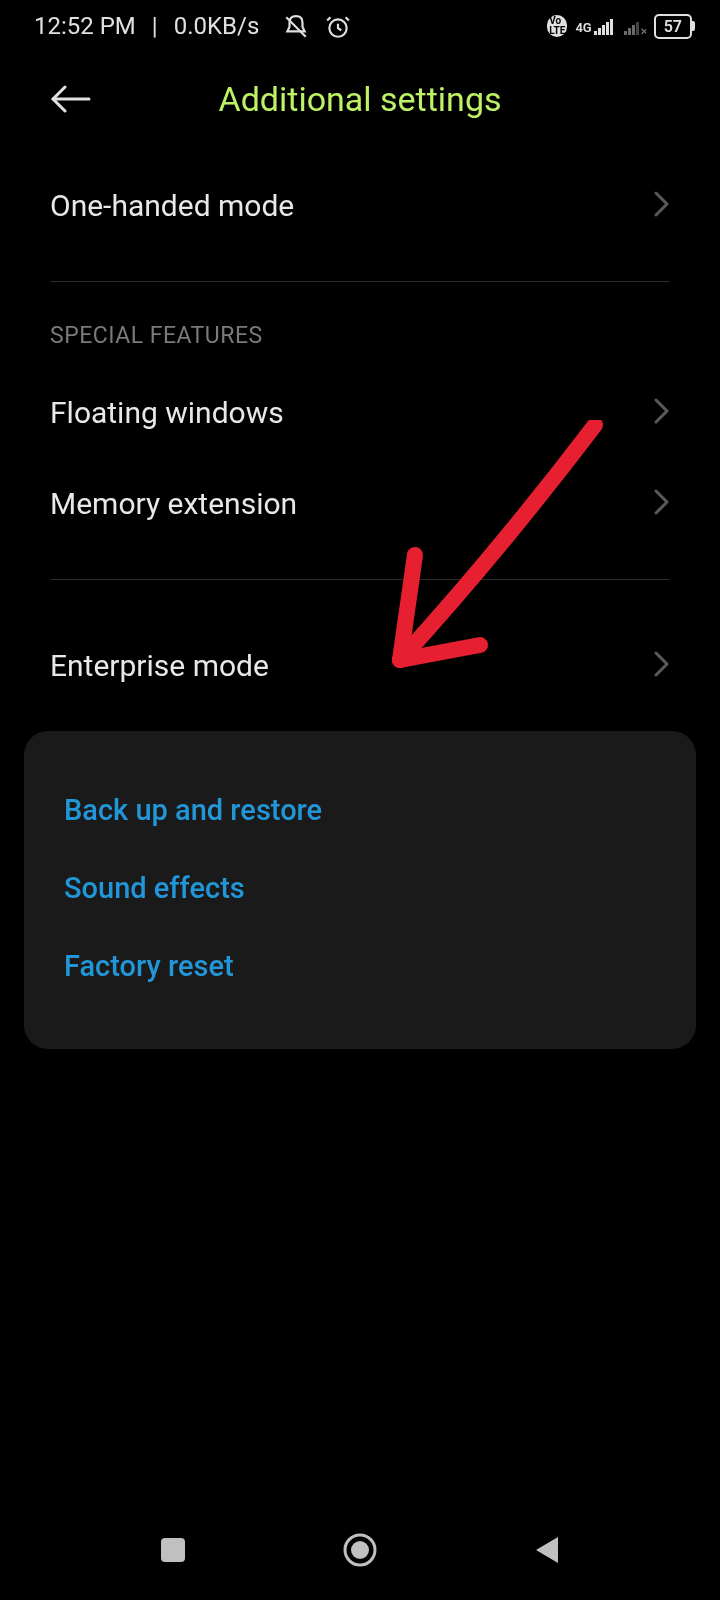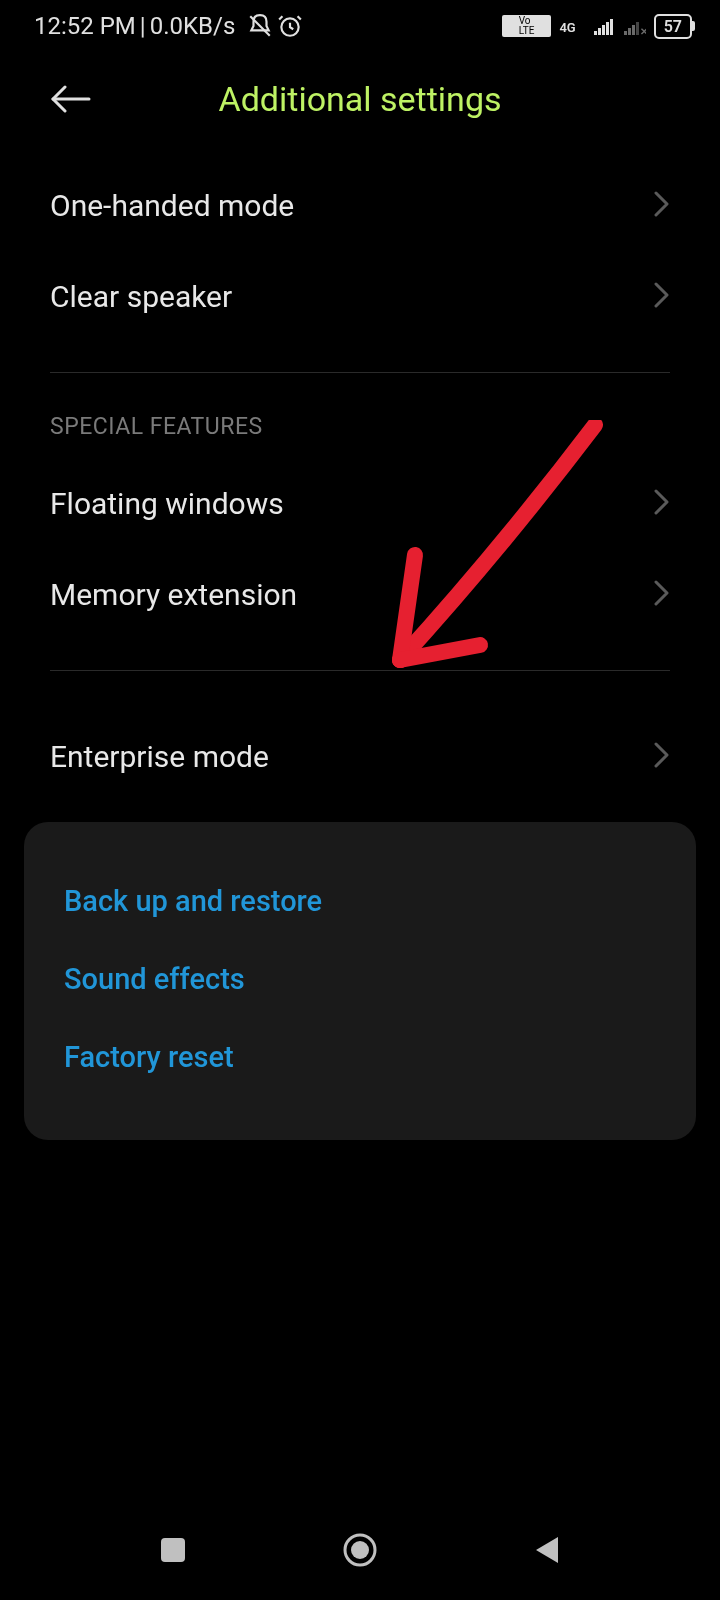--- a/index.html
+++ b/index.html
@@ -23,22 +23,22 @@
       display: flex;
       justify-content: space-between;
       align-items: center;
       padding: 12px 28px 8px 34px;
       font-size: 24px;
       font-weight: 400;
       color: #e0e0e0;
     }
     .status-left {
       display: flex;
-      align-items: center;
-      gap: 4px;
+      align-items: flex-end;
+      gap: 16px;
     }
     .status-right {
       display: flex;
       align-items: center;
       gap: 8px;
     }
     .status-icon {
       display: inline-flex;
       vertical-align: middle;
     }
@@ -61,23 +61,23 @@
       transform: translateY(-50%);
       width: 3px;
       height: 10px;
       background: #e0e0e0;
       border-radius: 0 2px 2px 0;
     }
     .volte-badge {
       background: #e0e0e0;
       color: #000;
       font-size: 10px;
-      font-weight: 400;
-      padding: 1px 17px;
-      border-radius: 2px;
+      font-weight: 700;
+      padding: 1px 2px;
+      border-radius: 10px;
       line-height: 1;
     }
     .volte-badge div { line-height: 1; }
     
     
     .header {
       display: flex;
       align-items: center;
       padding: 30px 50px 40px 50px;
       position: relative;
@@ -204,21 +204,21 @@
         <path d="M5 3 L2 6 M19 3 L22 6"></path>
         <path d="M12 9 L12 13 L15 15"></path>
       </svg>
     </span>
   </div>
   <div class="status-right">
     <span class="volte-badge">
       <div>Vo</div>
       <div>LTE</div>
     </span>
-    <span class="status-icon" style="display:flex;align-items:flex-end;gap:16px;">
+    <span class="status-icon" style="display:flex;align-items:flex-end;gap:0;">
       <span style="font-size:13px;font-weight:600;margin-right:2px;">4G</span>
       <svg width="22" height="18" viewBox="0 0 22 18">
         <rect x="0" y="14" width="3" height="4" fill="#e0e0e0"></rect>
         <rect x="4" y="11" width="3" height="7" fill="#e0e0e0"></rect>
         <rect x="8" y="8" width="3" height="10" fill="#e0e0e0"></rect>
         <rect x="12" y="5" width="3" height="13" fill="#e0e0e0"></rect>
         <rect x="16" y="2" width="3" height="16" fill="#e0e0e0"></rect>
       </svg>
     </span>
     <span class="status-icon">
@@ -250,28 +250,20 @@
 
   <div class="setting-item">
     <span class="setting-label">One-handed mode</span>
     <span class="chevron">
       <svg width="16" height="26" viewBox="0 0 16 26" fill="none" stroke="#5a5a5a" stroke-width="3" stroke-linecap="round" stroke-linejoin="round">
           <polyline points="2,2 13,13 2,24"></polyline>
         </svg>
     </span>
   </div>
 
-  <div class="setting-item">
-    <span class="setting-label">Clear speaker</span>
-    <span class="chevron">
-      <svg width="16" height="26" viewBox="0 0 16 26" fill="none" stroke="#5a5a5a" stroke-width="3" stroke-linecap="round" stroke-linejoin="round">
-          <polyline points="2,2 13,13 2,24"></polyline>
-        </svg>
-    </span>
-  </div>
 
   <div class="divider"></div>
 
   <div class="section-header">SPECIAL FEATURES</div>
 
   <div class="setting-item">
     <span class="setting-label">Floating windows</span>
     <span class="chevron">
       <svg width="16" height="26" viewBox="0 0 16 26" fill="none" stroke="#5a5a5a" stroke-width="3" stroke-linecap="round" stroke-linejoin="round">
           <polyline points="2,2 13,13 2,24"></polyline>

